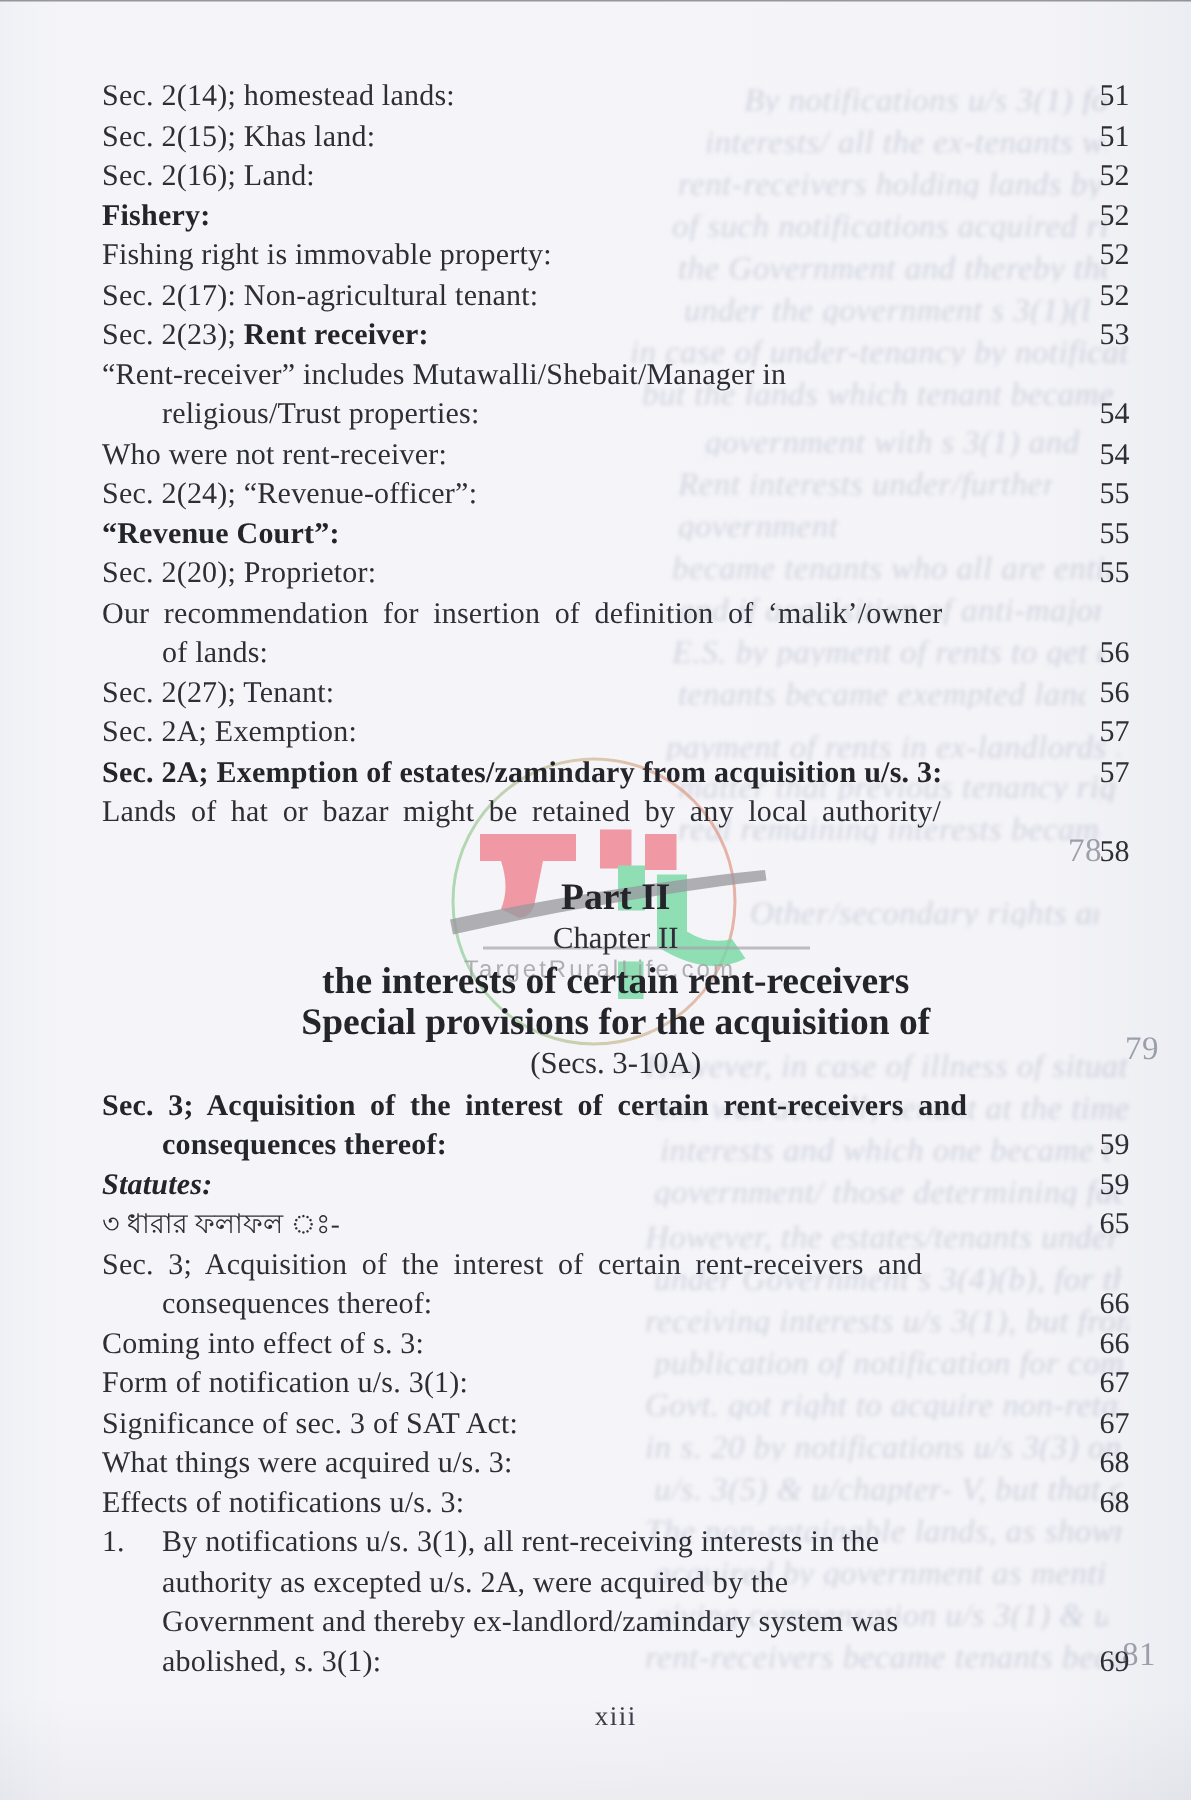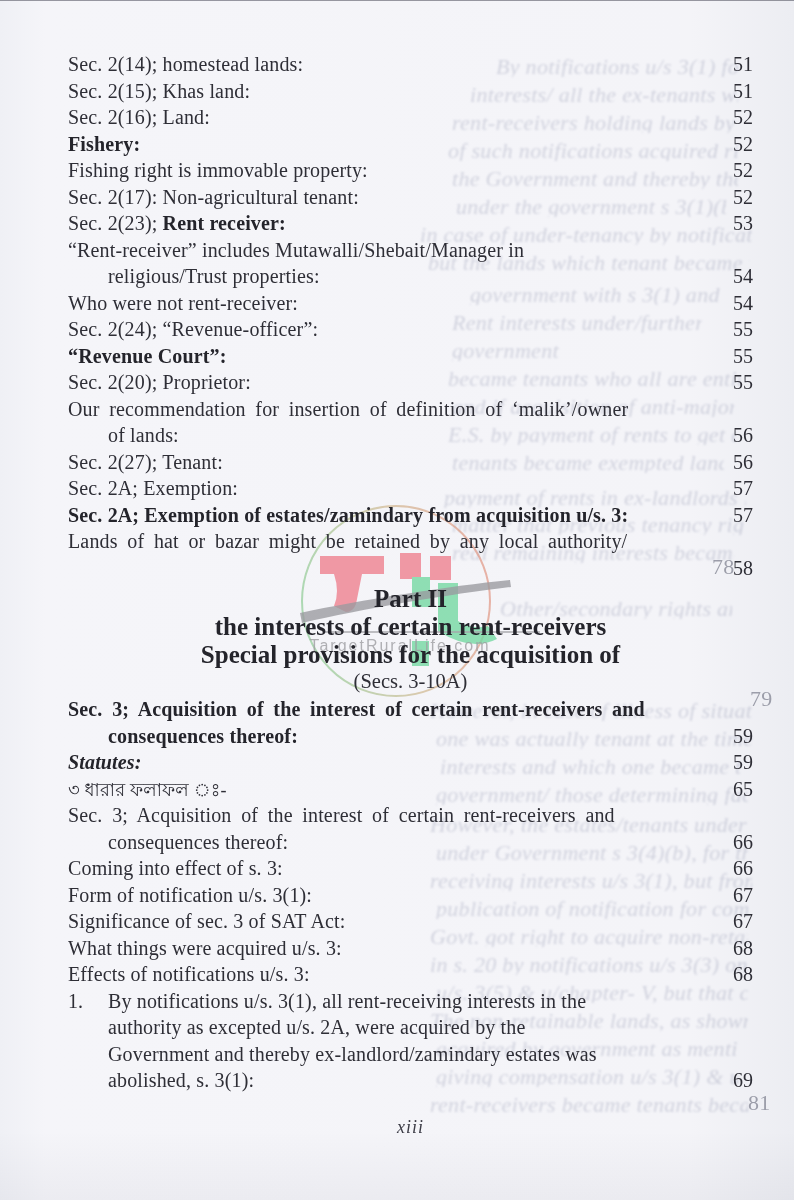--- a/index.html
+++ b/index.html
@@ -43,21 +43,21 @@
   .row .txt{letter-spacing:.15px;}
   .row.sp .txt{word-spacing:4.5px;}
   .row .pg{margin-left:auto;min-width:40px;text-align:right;flex:0 0 auto;padding-left:8px;}
   .b{font-weight:bold;color:#24242b;}
   .i{font-style:italic;}
   .bn{font-size:18px;}
   .center-block{text-align:center;margin-top:4px;}
   .ch{height:27.8px;line-height:27.8px;font-size:20.5px;}
   .ch.b{font-size:25px;}
   .folio{
-    text-align:center;margin-top:23px;font-size:18px;letter-spacing:1px;color:#3c3c46;font-style:italic;
+    text-align:center;margin-top:13px;font-size:18px;letter-spacing:1px;color:#3c3c46;
   }
 </style>
 </head>
 <body>
 
 <div class="page">
 
   <div class="ghost-layer" id="ghost-layer">
       <div class="ghost-line" style="left: 496px; top: 56px; width: 242px; max-width: 284px;">By notifications u/s 3(1) for agricultural</div>
       <div class="ghost-line" style="left: 470px; top: 84px; width: 268px; max-width: 310px;">interests/ all the ex-tenants who were various</div>
@@ -192,20 +192,21 @@
         </div>
         <div class="row sp">
           <span class="txt"><span>Lands of hat or bazar might be retained by any local authority/</span></span>
         </div>
         <div class="row ind">
           <span class="pg">58</span>
         </div>
       </div>
     <div class="center-block" id="headings">
         <div class="ch b">Part II</div>
+        <div class="ch">Chapter II</div>
         <div class="ch b">the interests of certain rent-receivers</div>
         <div class="ch b">Special provisions for the acquisition of</div>
         <div class="ch">(Secs. 3-10A)</div>
       </div>
     <div id="toc-bottom">
         <div class="row sp">
           <span class="txt"><span class="b">Sec. 3; Acquisition of the interest of certain rent-receivers and</span></span>
         </div>
         <div class="row ind">
           <span class="txt"><span class="b">consequences thereof:</span></span>
@@ -247,21 +248,21 @@
           <span class="pg">68</span>
         </div>
         <div class="row">
           <span class="num">1.</span>
           <span class="txt"><span>By notifications u/s. 3(1), all rent-receiving interests in the</span></span>
         </div>
         <div class="row ind">
           <span class="txt"><span>authority as excepted u/s. 2A, were acquired by the</span></span>
         </div>
         <div class="row ind">
-          <span class="txt"><span>Government and thereby ex-landlord/zamindary estates was</span></span>
+          <span class="txt"><span>Government and thereby ex-landlord/zamindary system was</span></span>
         </div>
         <div class="row ind">
           <span class="txt"><span>abolished, s. 3(1):</span></span>
           <span class="pg">69</span>
         </div>
       </div>
     <div class="folio">xiii</div>
   </div>
 
 </div>

